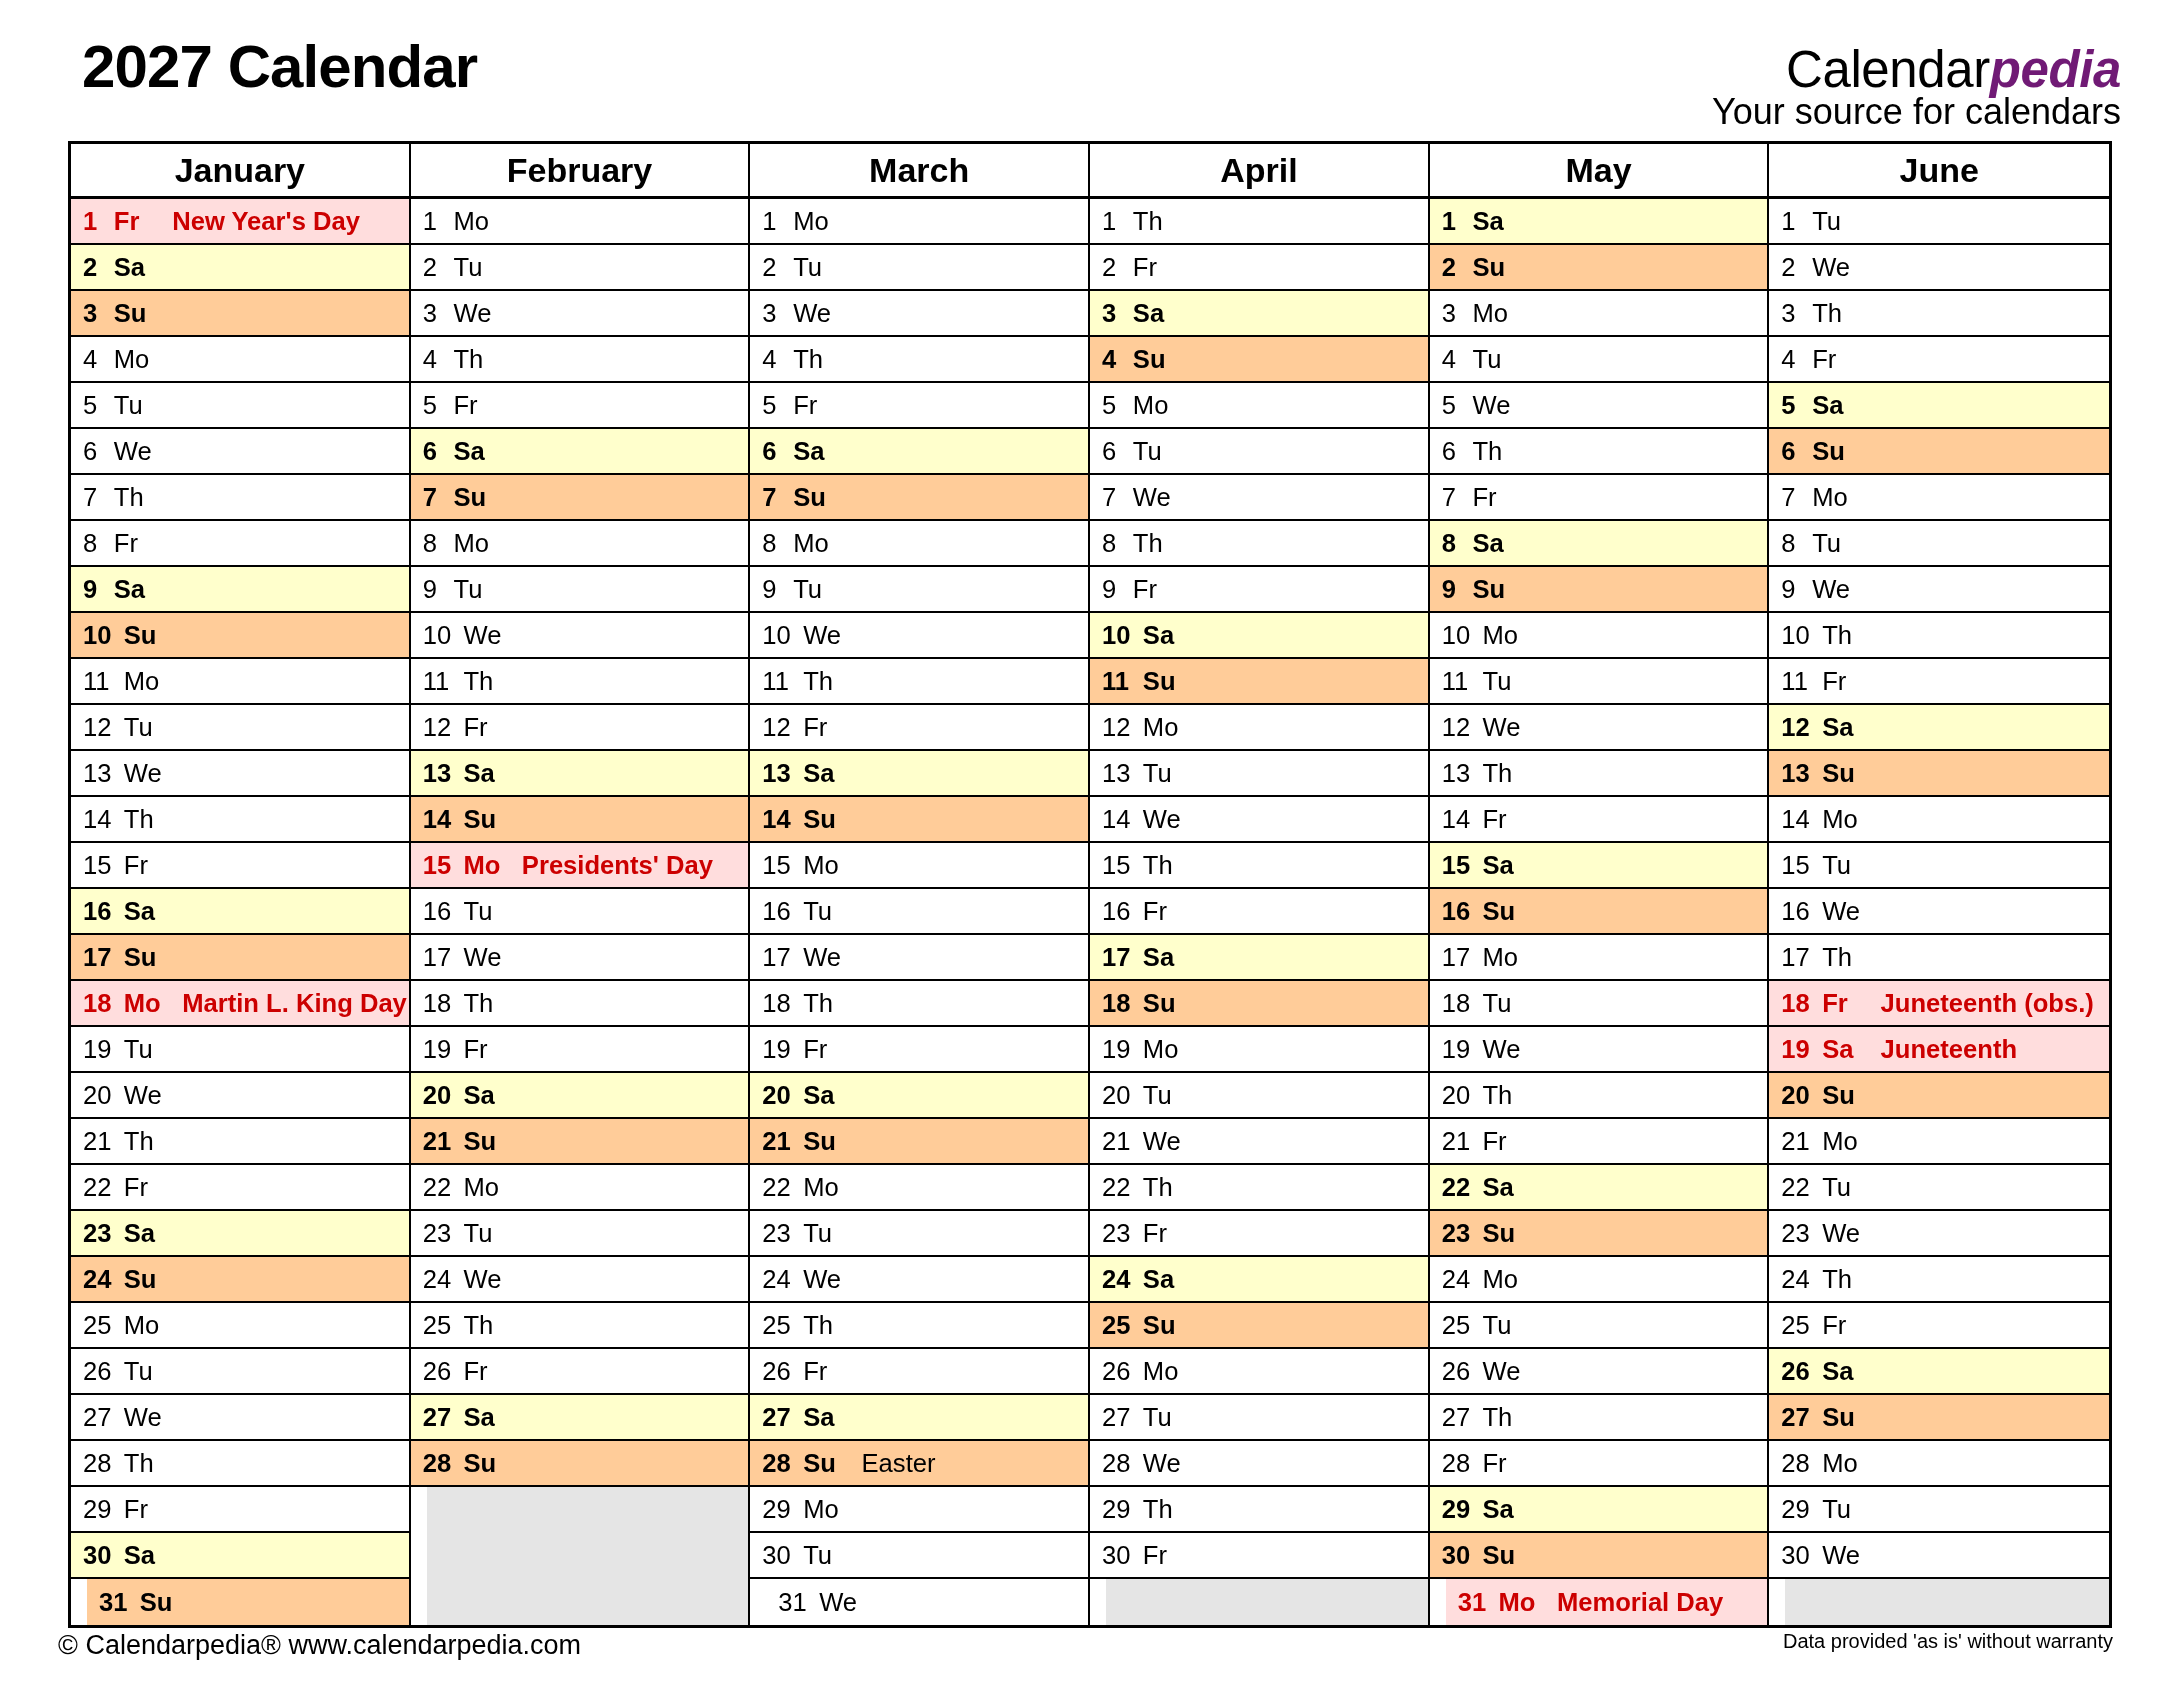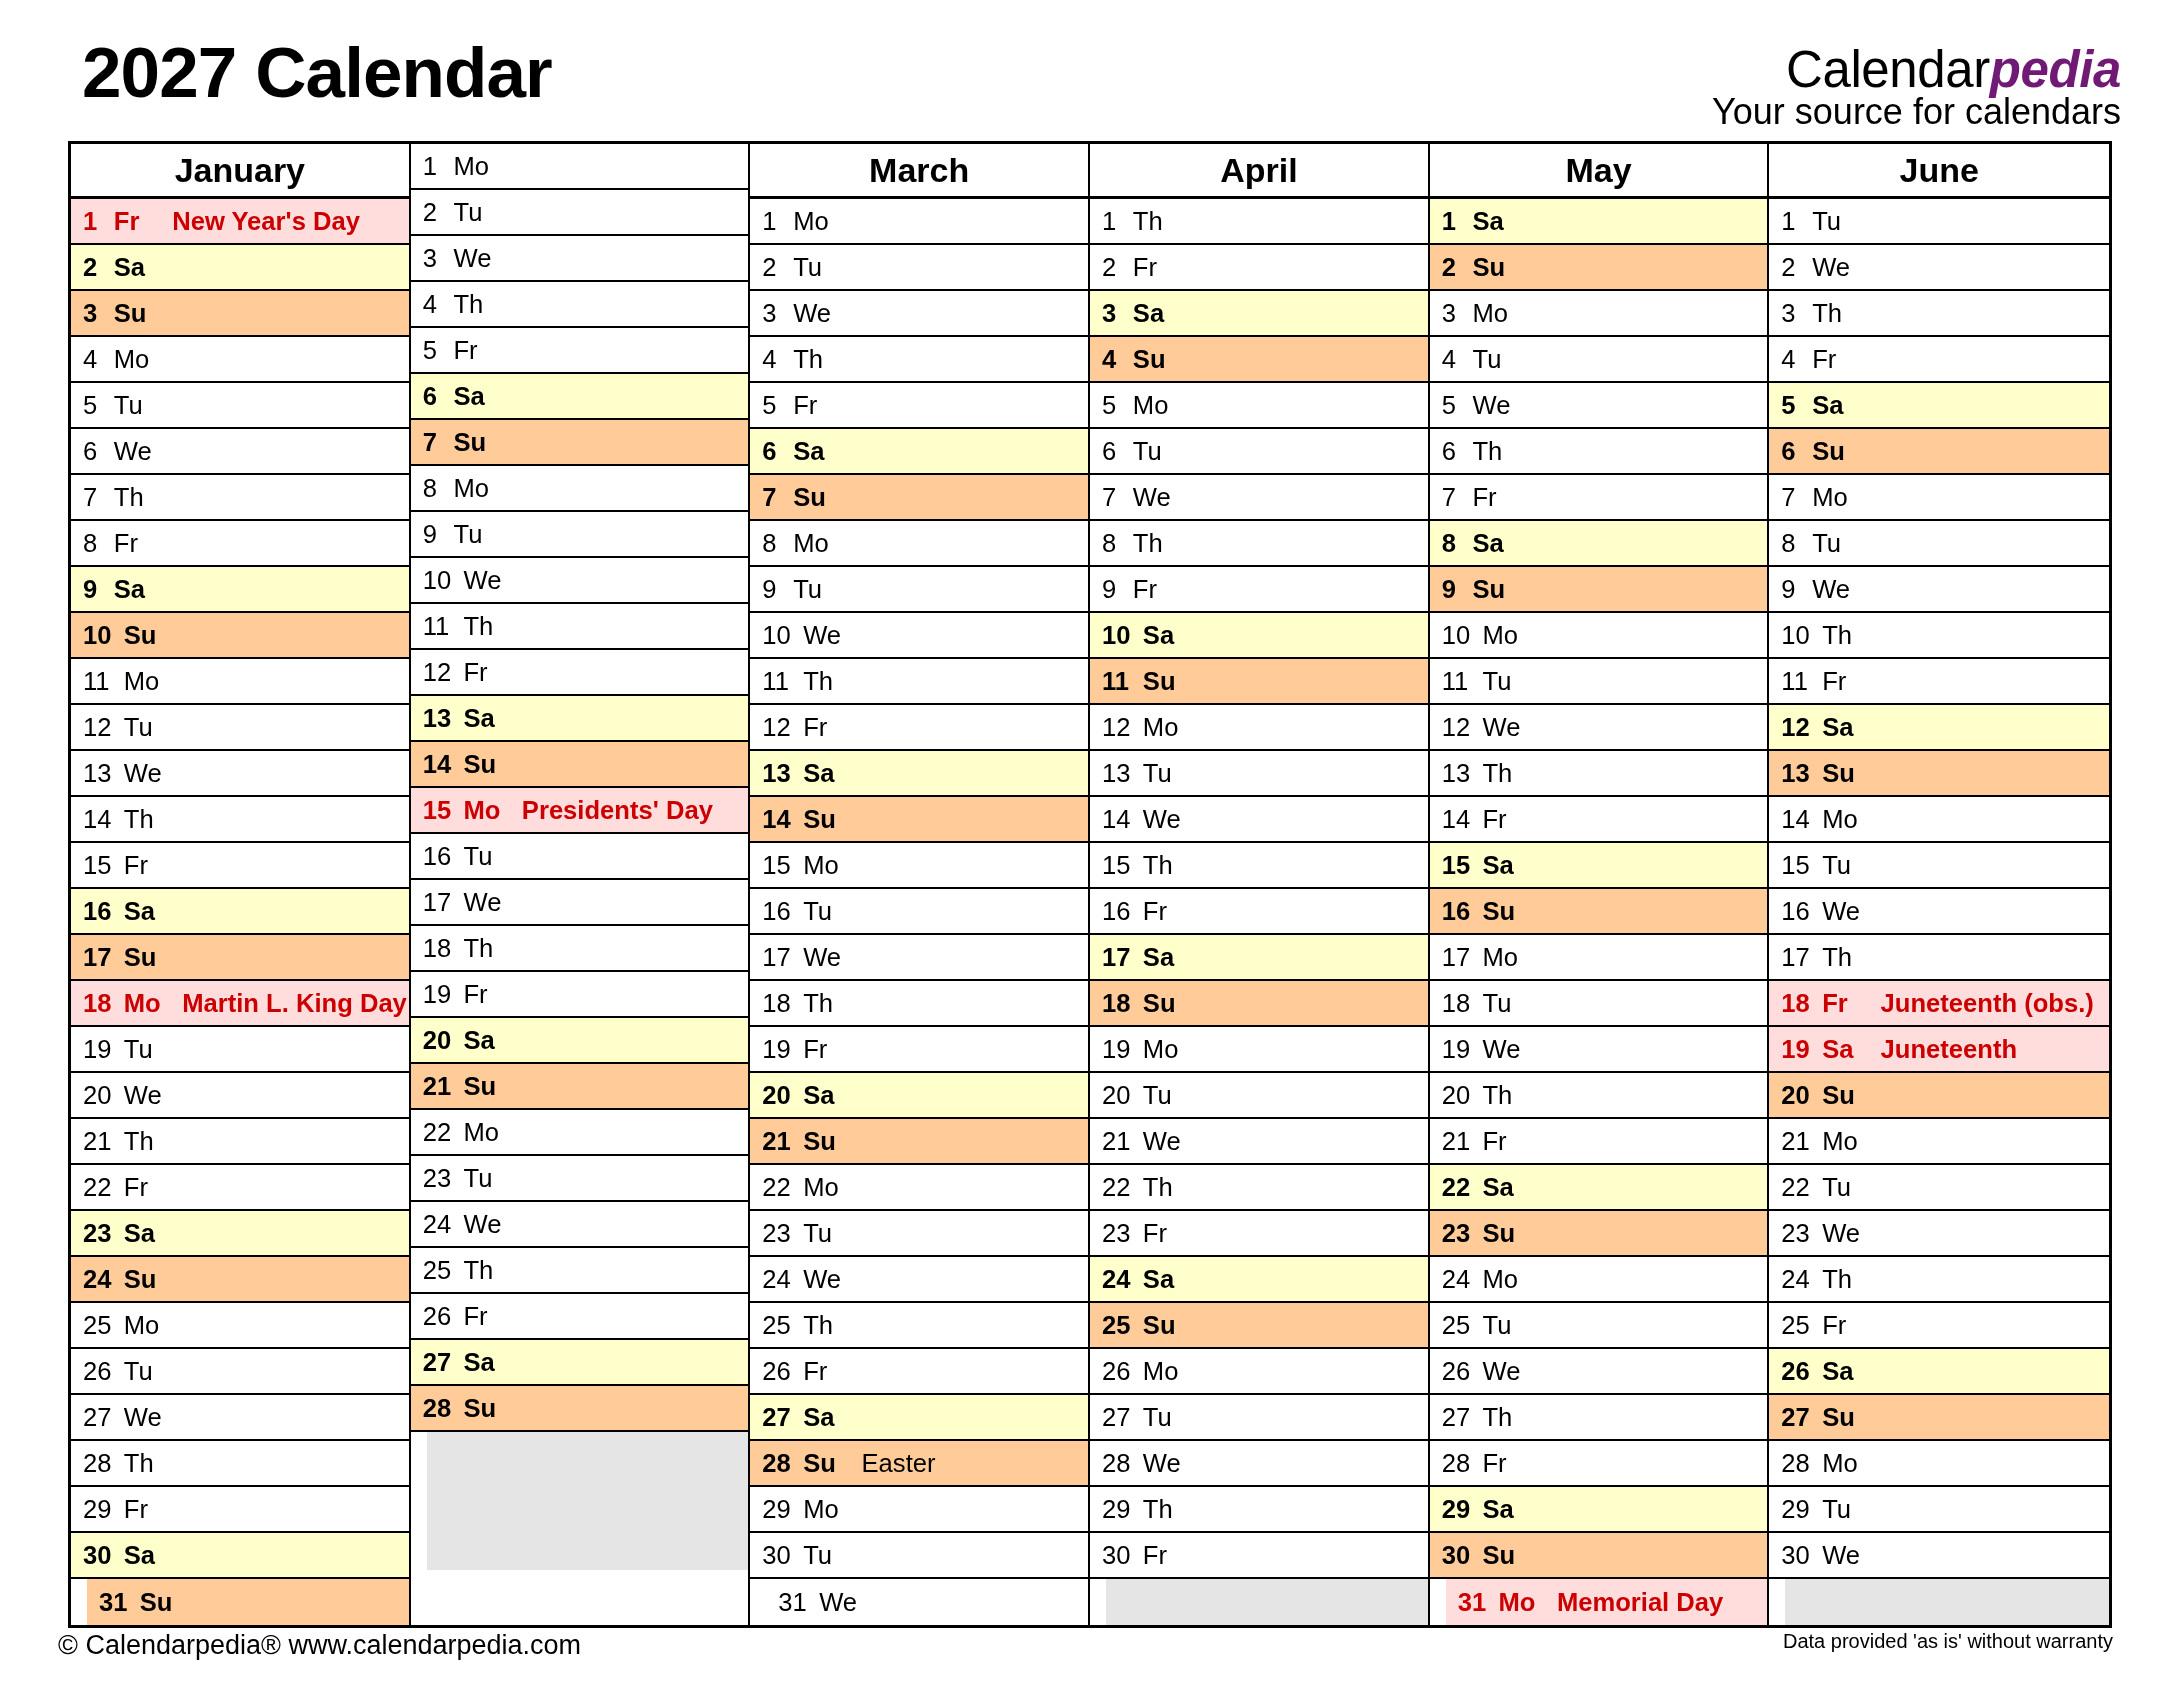--- a/index.html
+++ b/index.html
@@ -1,17 +1,17 @@
 <!DOCTYPE html>
 <html style="font-size:13.6px"><head>
 <meta charset="utf-8">
 <style>
   html,body{margin:0;padding:0;background:#fff;}
   body{width:2181px;height:1705px;position:relative;overflow:hidden;font-family:"Liberation Sans",sans-serif;color:#000;}
-  .title{position:absolute;left:82px;top:37px;font-size:71px;font-weight:bold;letter-spacing:-0.9px;line-height:1;text-align:center;}
+  .title{position:absolute;left:82px;top:37px;font-size:60px;font-weight:bold;letter-spacing:-0.9px;line-height:1;text-align:center;}
   .logo{position:absolute;right:60px;top:44px;text-align:right;line-height:1;}
   .logo-main{font-size:51px;letter-spacing:-0.4px;}
   .logo-main .pedia{color:#701a75;font-weight:bold;font-style:italic;}
   .logo-tag{font-size:36px;margin-top:-0.9px;}
   .cal{position:absolute;left:68px;top:141px;width:2044px;display:flex;border:3.4px solid #000;box-sizing:border-box;}
   .col{width:341px;box-sizing:border-box;border-right:2.6px solid #000;display:flex;flex-direction:column;}
   .col:last-child{border-right:none;}
   .mh{height:55px;box-sizing:border-box;border-bottom:3.4px solid #000;display:flex;align-items:center;justify-content:center;font-size:34px;font-weight:bold;}
   .day{height:46px;box-sizing:border-box;border-bottom:2.6px solid #000;display:flex;align-items:center;padding-left:12px;font-size:25.6px;white-space:nowrap;}
   .day:last-child{border-bottom:none;margin-left:16px;}
@@ -160,20 +160,21 @@
       <div class="day sat">
         <span class="num two">30</span>
         <span class="dow">Sa</span>
       </div>
       <div class="day sun">
         <span class="num two">31</span>
         <span class="dow">Su</span>
       </div>
     </div>
     <div class="col">
+      <div class="mh">February</div>
       <div class="day">
         <span class="num">1</span>
         <span class="dow">Mo</span>
       </div>
       <div class="day">
         <span class="num">2</span>
         <span class="dow">Tu</span>
       </div>
       <div class="day">
         <span class="num">3</span>

